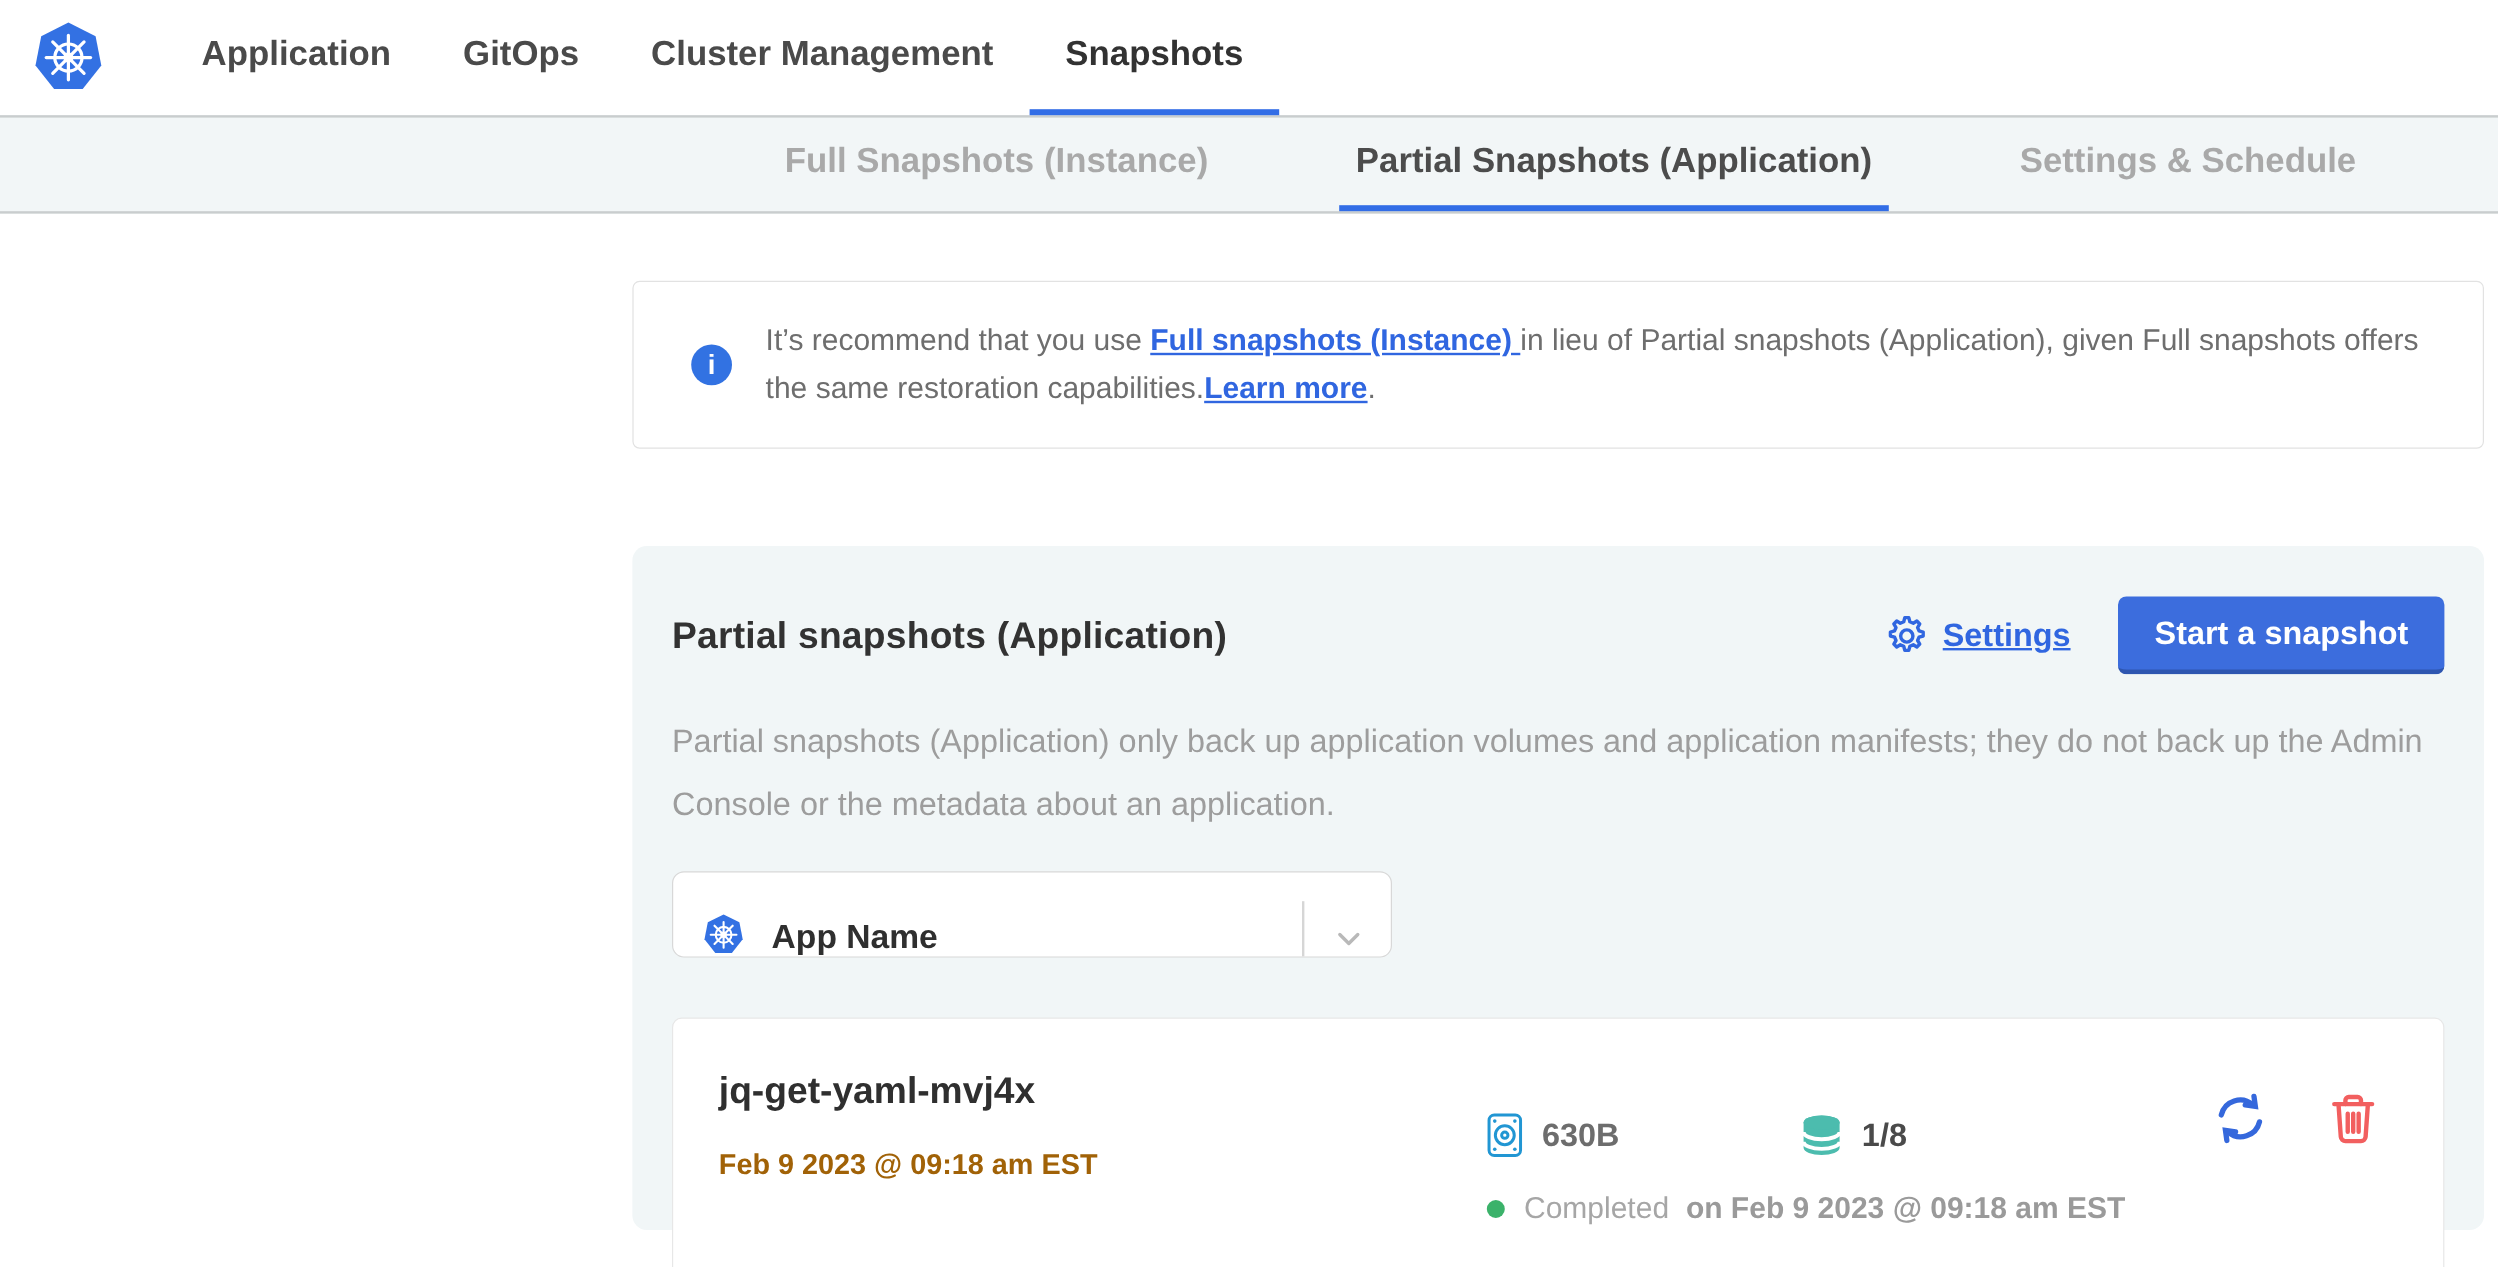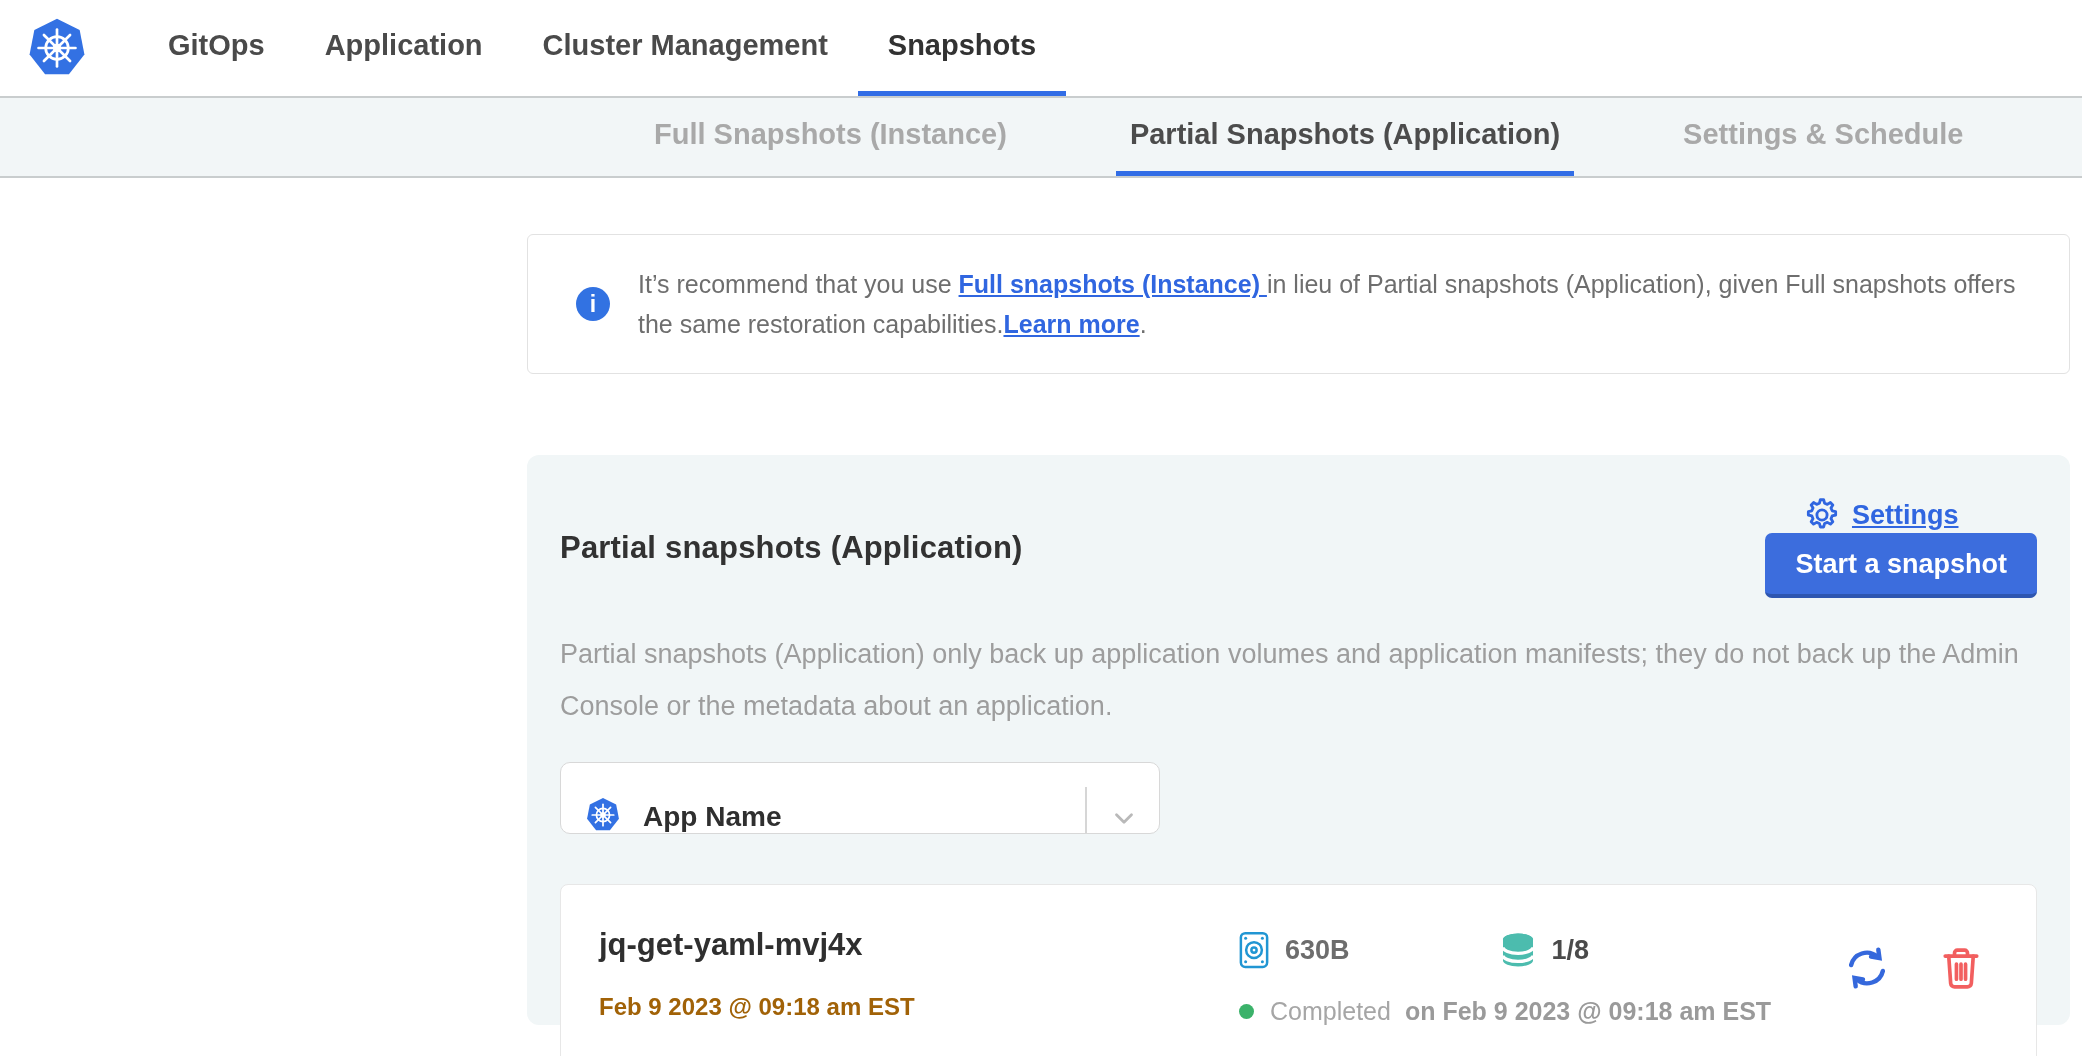--- a/index.html
+++ b/index.html
@@ -27,21 +27,21 @@
   .info-icon { flex:0 0 34px; width:34px; height:34px; border-radius:50%; background:#3272e2; color:#fff;
     display:flex; align-items:center; justify-content:center; font-size:23px; font-weight:700; }
   .banner-text { margin-left:28px; font-size:25px; line-height:40px; color:#6e6e6e; max-width:1400px; }
   .banner-text a, .inline-link { color:#3066e0; font-weight:700; text-decoration:underline; cursor:pointer; }
 
   
   .panel { margin:81px 0 0 527px; width:1543px; height:570px; background:#f1f6f7; border-radius:12px;
     padding:42px 33px 0 33px; }
   .panel-header { display:flex; align-items:center; }
   .panel-title { font-size:31px; font-weight:700; color:#323232; letter-spacing:0.2px; }
-  .panel-actions { margin-left:auto; display:flex; align-items:center;flex-direction:column; }
+  .panel-actions { margin-left:auto; display:flex; align-items:center; }
   .settings-link { display:flex; align-items:center; cursor:pointer; margin-right:40px; }
   .settings-link .gear { width:36px; height:36px; margin-right:12px; }
   .settings-label { font-size:27px; font-weight:700; color:#3066e0; text-decoration:underline; }
   .start-btn { background:#3c6ddd; border:none; border-bottom:4px solid #2e56b0; border-radius:7px;
     color:#fff; font-size:27px; font-weight:700; padding:16px 30px 14px 30px; cursor:pointer;
     font-family:"Liberation Sans", sans-serif; }
   .panel-desc { margin-top:30px; font-size:27px; line-height:52px; color:#9d9d9d; max-width:1480px; }
 
   
   .app-select { margin-top:30px; width:600px; height:72px; background:#fff; border:1px solid #d8d8d8;
@@ -52,21 +52,21 @@
   .app-select .chev { width:30px; height:30px; margin-left:22px; }
 
   
   .snap-row { margin-top:50px; background:#fff; border:1px solid #e7e7e7; border-radius:8px;
     padding:42px 36px 46px 38px; display:flex; align-items:flex-start; }
   .snap-left { width:640px; }
   .snap-name { font-size:31px; font-weight:700; color:#2f2f2f; }
   .snap-date { margin-top:30px; font-size:24px; font-weight:700; color:#a16207; }
   .snap-mid { display:flex; flex-direction:column; gap:28px; padding-top:4px; }
   .snap-stats { display:flex; align-items:center; }
-  .stat { display:flex; align-items:center; }
+  .stat { display:flex; align-items:center;margin-top:32px; }
   .stat + .stat { margin-left:150px; }
   .stat .s-icon { margin-right:16px; display:flex; }
   .stat-size { font-size:27px; font-weight:700; color:#6d6d6d; }
   .stat-vol { font-size:27px; font-weight:700; color:#4a4a4a; }
   .snap-status { display:flex; align-items:center; }
   .status-dot { width:15px; height:15px; border-radius:50%; background:#3bb26a; margin-right:16px; }
   .status-word { font-size:25px; color:#a6a6a6; }
   .status-when { font-size:25px; font-weight:700; color:#9a9a9a; margin-left:14px; }
   .snap-actions { margin-left:auto; display:flex; align-items:center; gap:48px; padding-top:18px; padding-right:16px; }
   .icon-btn { width:46px; height:46px; cursor:pointer; display:flex; align-items:center; justify-content:center; }
@@ -86,22 +86,22 @@
         <line x1="50" y1="52" x2="19" y2="52"></line>
           <line x1="50" y1="52" x2="28.1" y2="30.1"></line>
         <line x1="50" y1="52" x2="50" y2="21"></line>
           <line x1="50" y1="52" x2="71.9" y2="30.1"></line>
         <circle cx="50" cy="52" r="19" fill="none"></circle>
       </g>
       <circle cx="50" cy="52" r="7" fill="#ffffff"></circle>
     </svg>
   </div>
   <div class="nav-items">
+    <div class="nav-item">Application</div>
     <div class="nav-item">GitOps</div>
-    <div class="nav-item">Application</div>
     <div class="nav-item">Cluster Management</div>
     <div class="nav-item active">Snapshots</div>
   </div>
 </div>
 
 <div class="subtab-bar">
   <div class="subtab">Full Snapshots (Instance)</div>
   <div class="subtab active">Partial Snapshots (Application)</div>
   <div class="subtab">Settings &amp; Schedule</div>
 </div>

